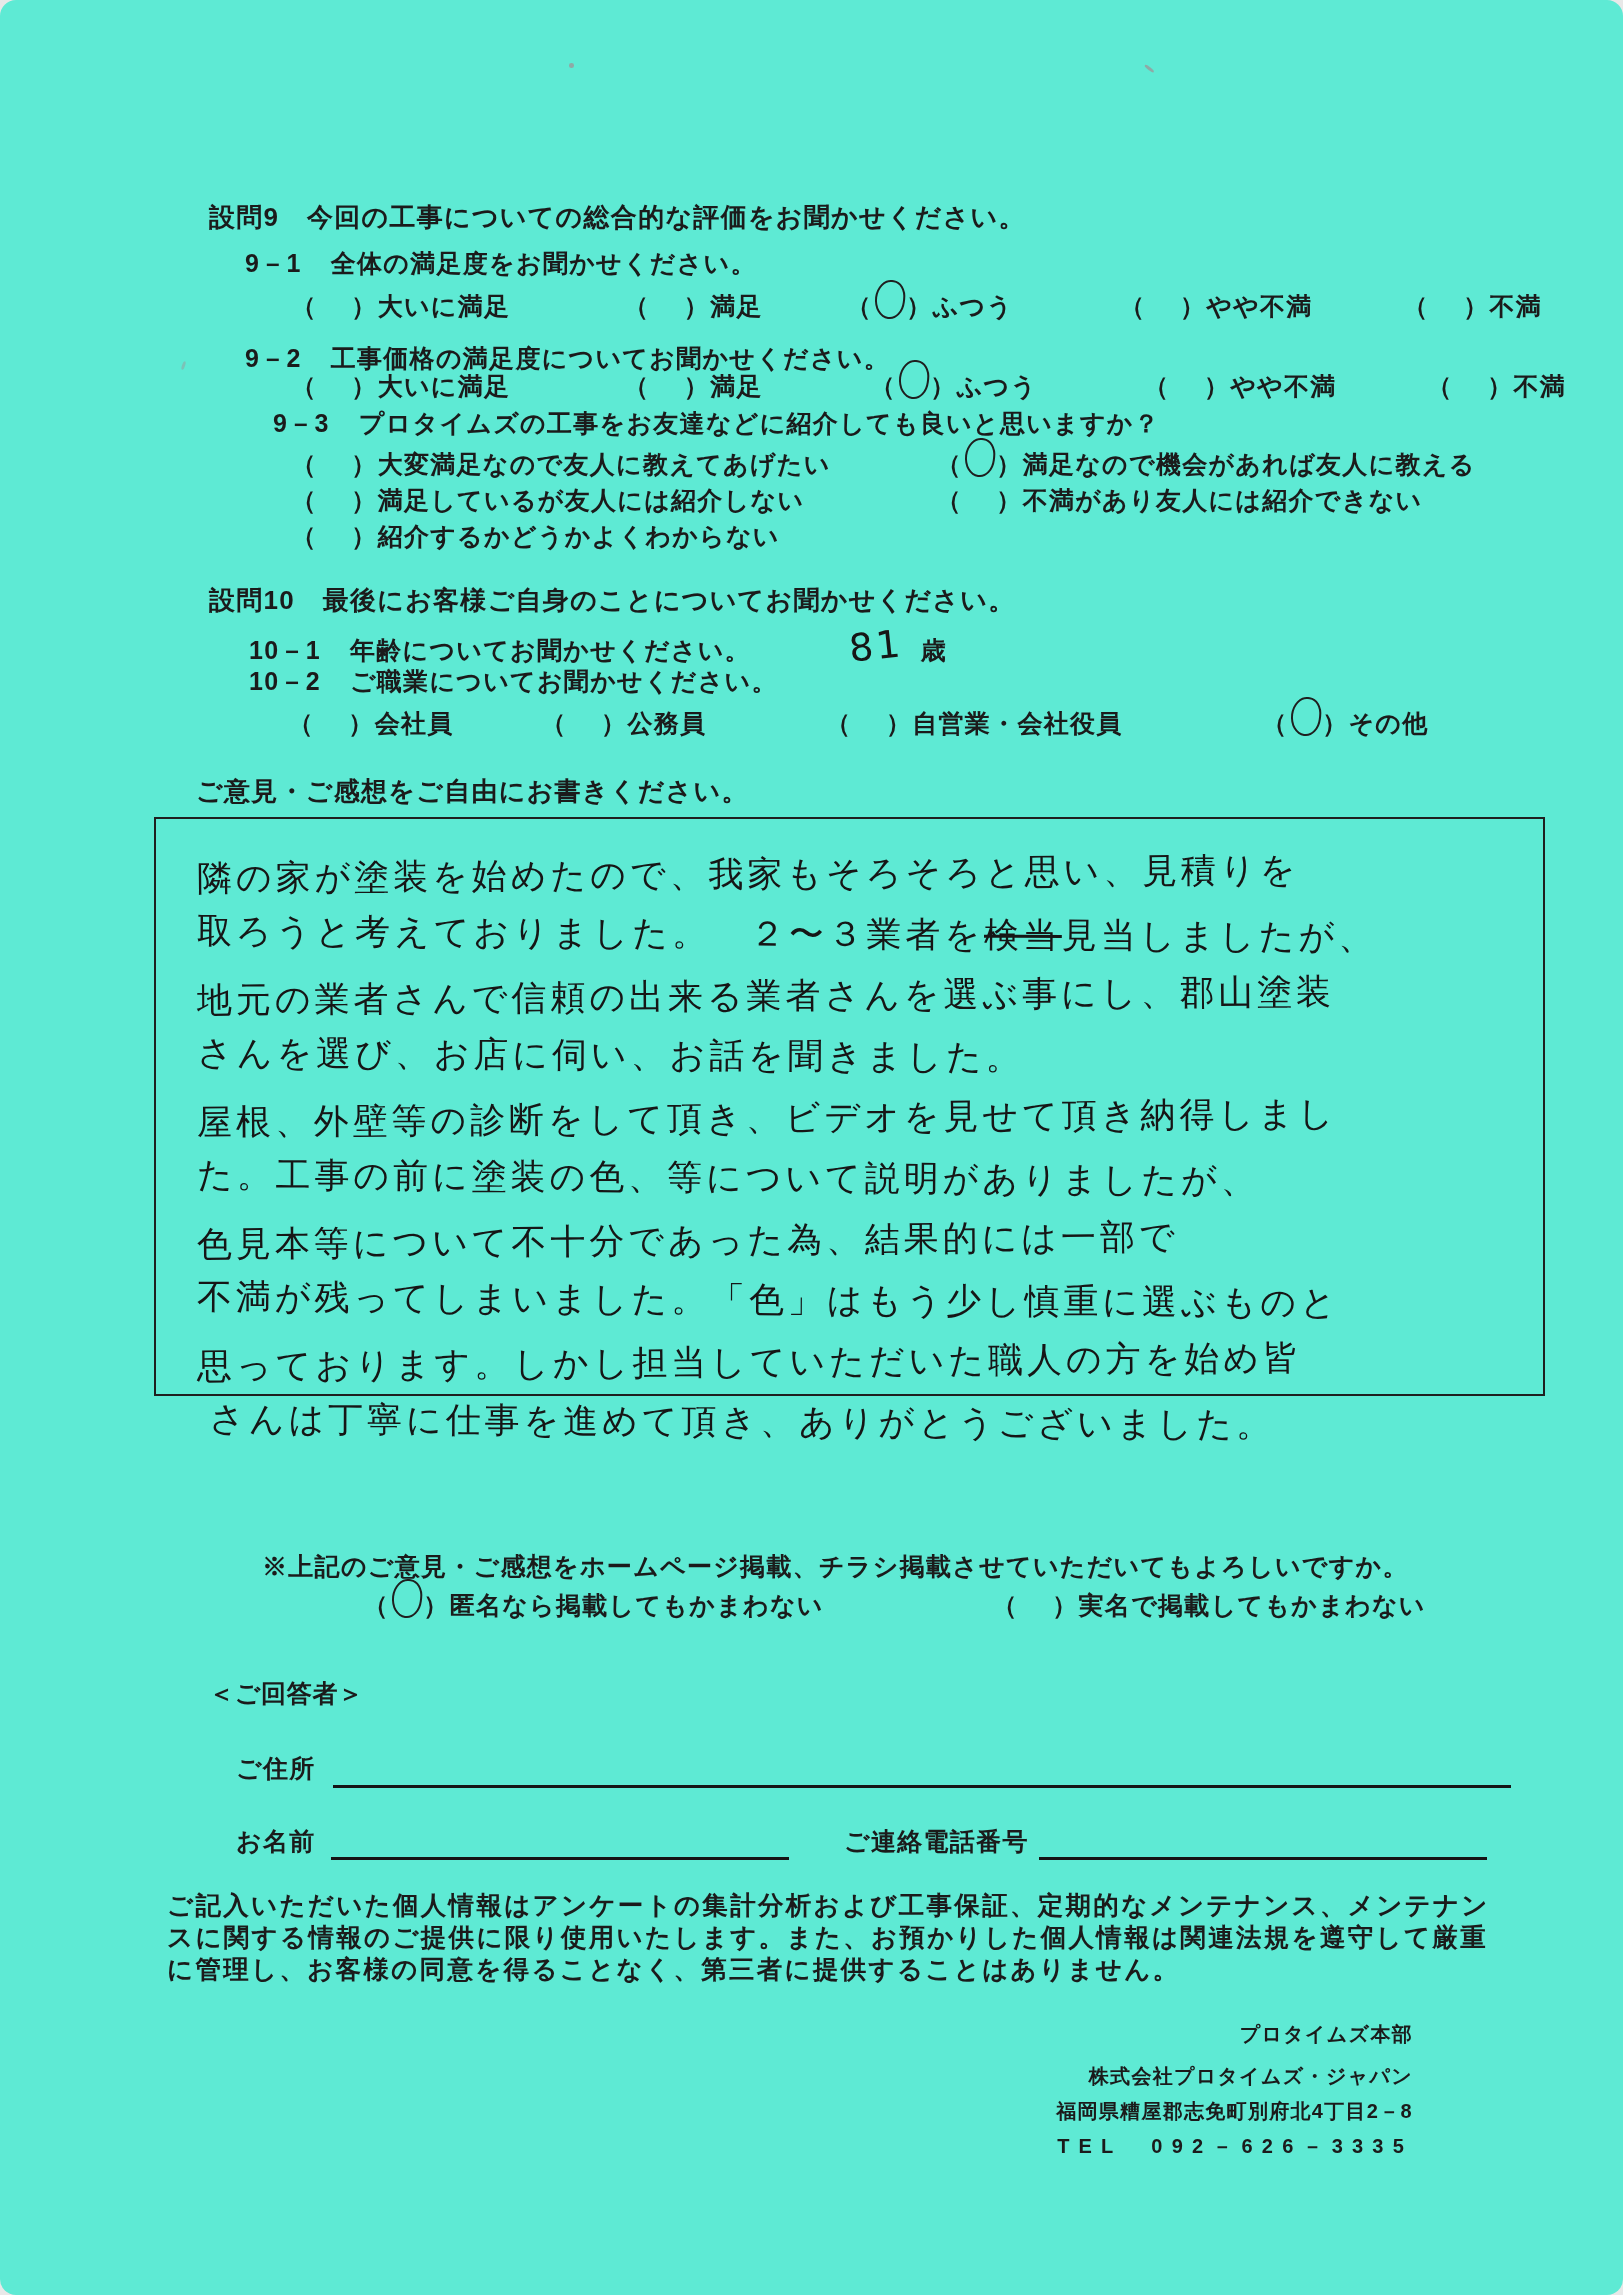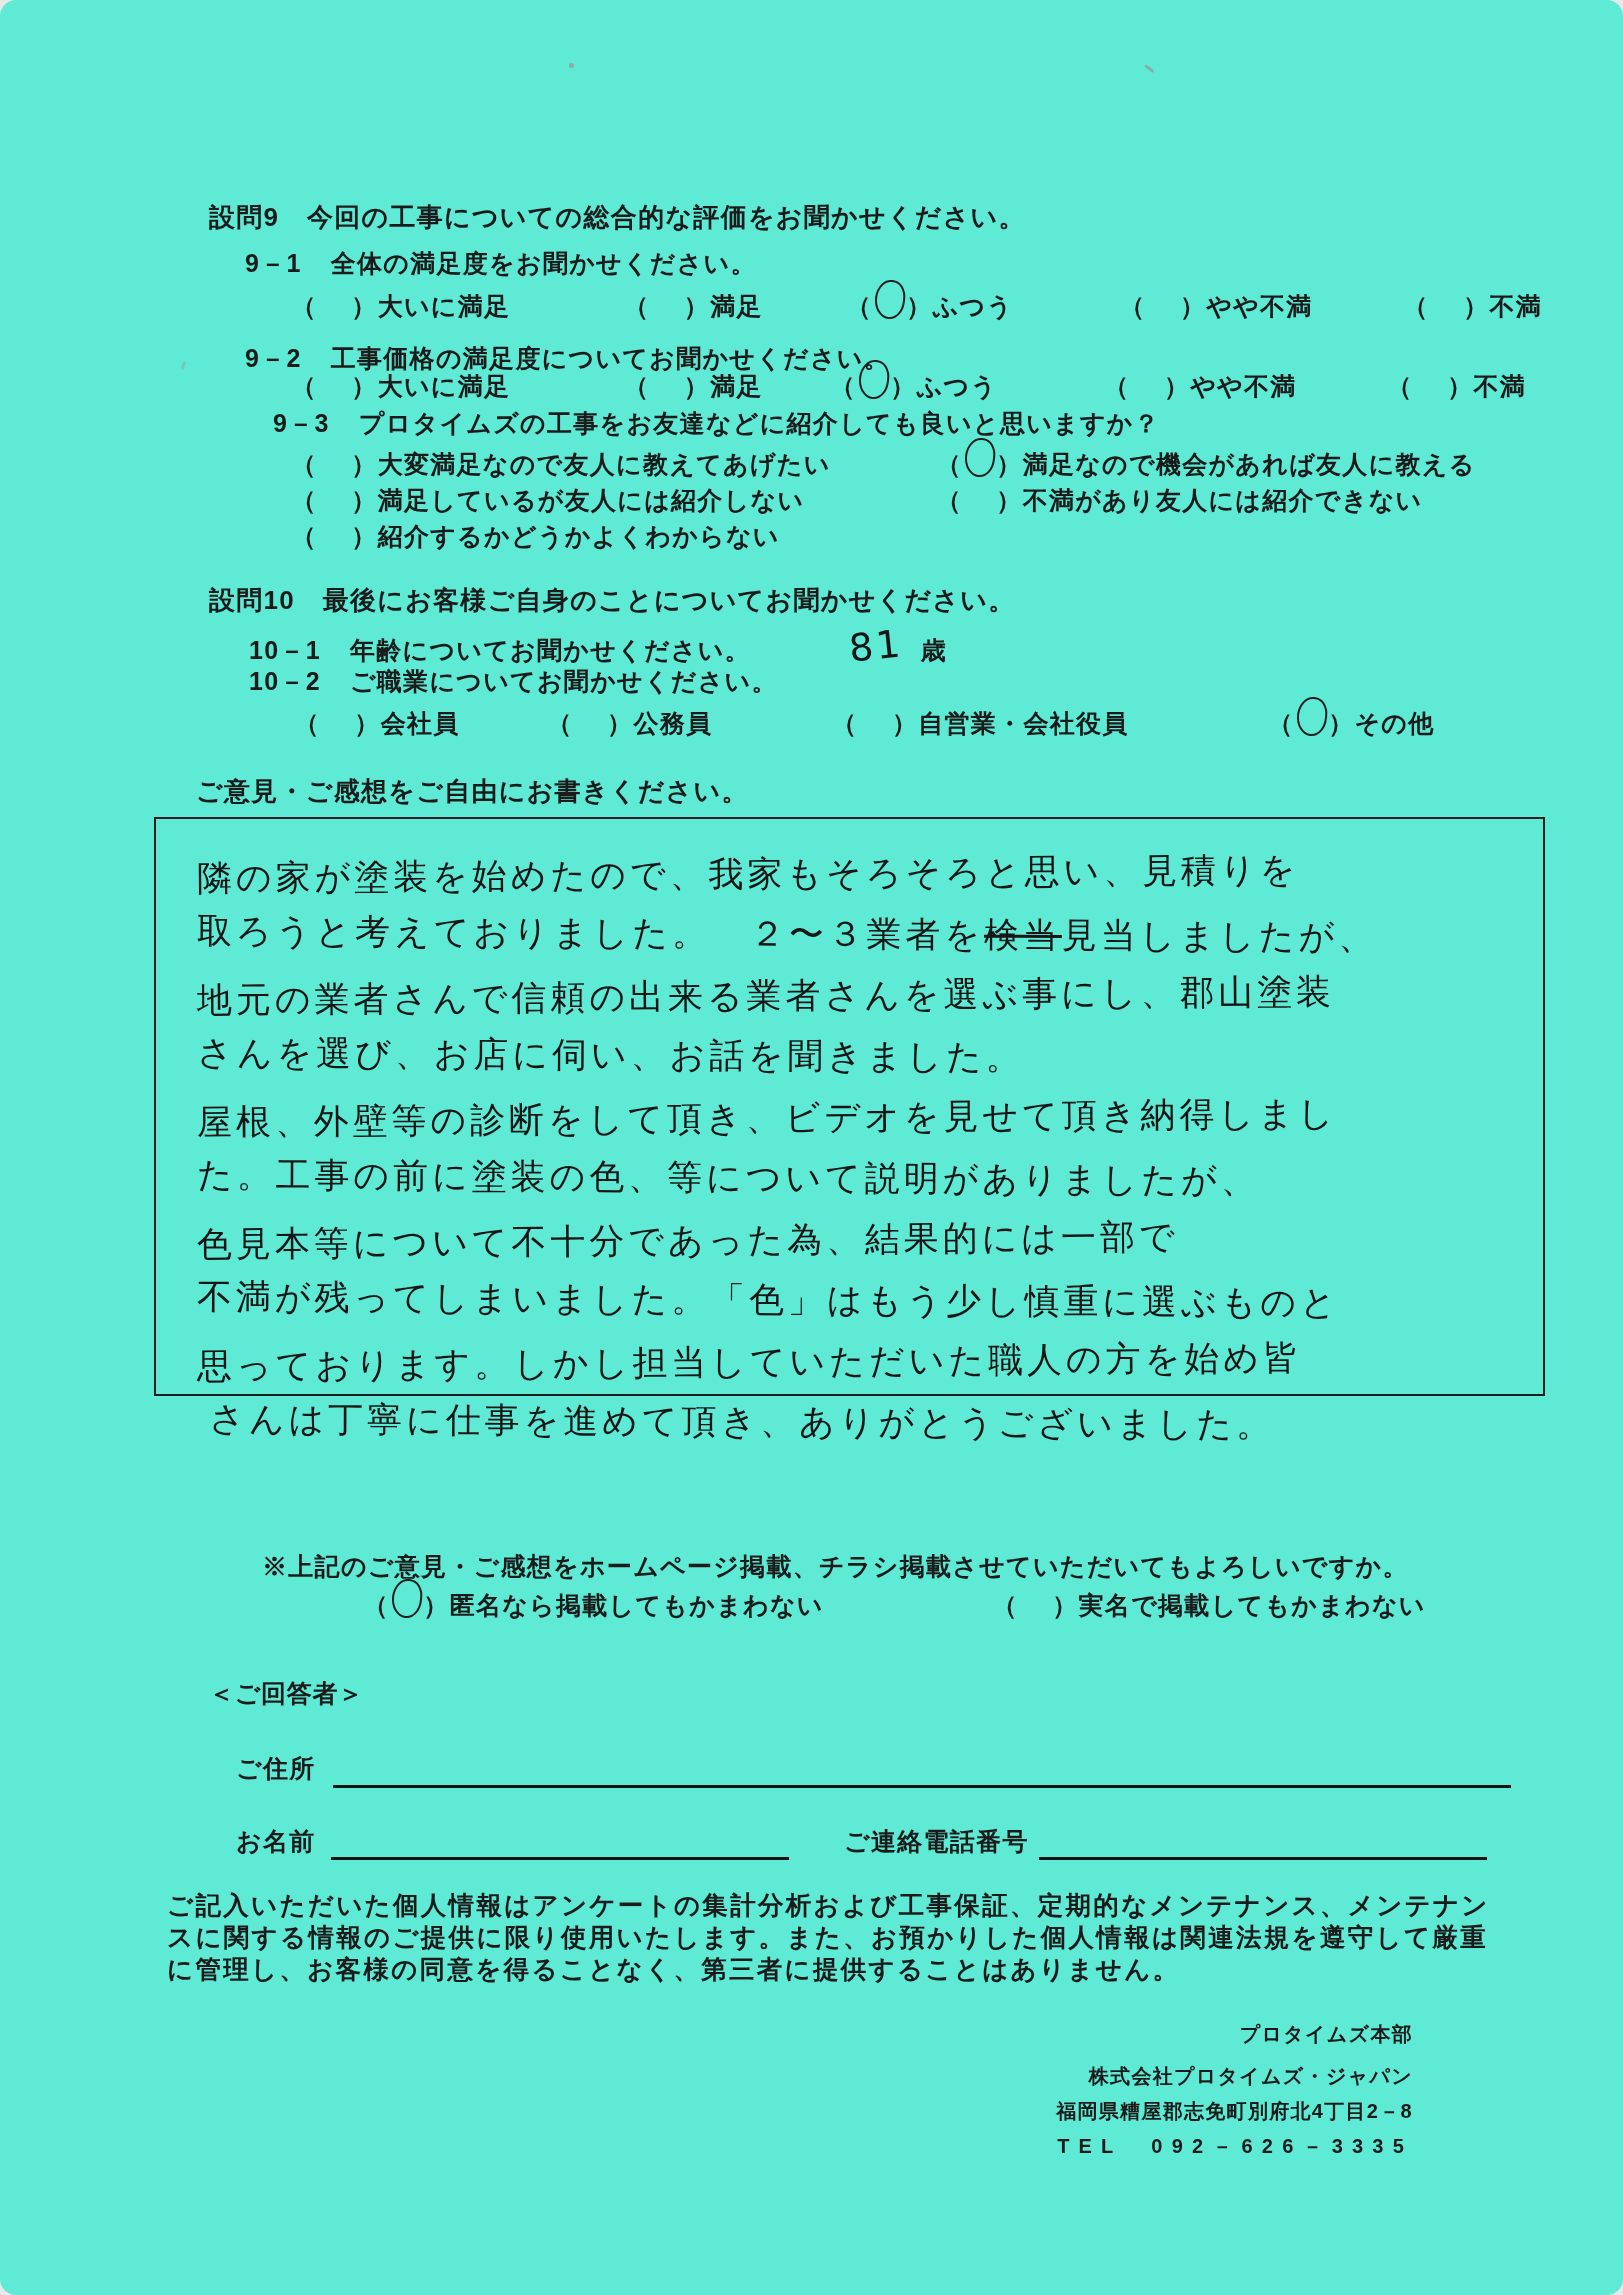--- a/index.html
+++ b/index.html
@@ -74,21 +74,21 @@
     <span class="opt" style="margin-left:98px;"><span>（</span><span class="mk"></span><span>）</span><span>やや不満</span></span>
     <span class="opt" style="margin-left:82px;"><span>（</span><span class="mk"></span><span>）</span><span>不満</span></span>
   </div>
 
   <div class="abs print f38" style="left:245px;top:342px;">
     <span class="subnum">9－2</span><span>工事価格の満足度についてお聞かせください。</span>
   </div>
   <div class="abs print f38" style="left:291px;top:370px;">
     <span class="opt"><span>（</span><span class="mk"></span><span>）</span><span>大いに満足</span></span>
     <span class="opt" style="margin-left:105px;"><span>（</span><span class="mk"></span><span>）</span><span>満足</span></span>
-    <span class="opt checked" style="margin-left:59px;"><span>（</span><span class="mk"><i></i></span><span>）</span><span>ふつう</span></span>
+    <span class="opt checked" style="margin-left:99px;"><span>（</span><span class="mk"><i></i></span><span>）</span><span>ふつう</span></span>
     <span class="opt" style="margin-left:98px;"><span>（</span><span class="mk"></span><span>）</span><span>やや不満</span></span>
     <span class="opt" style="margin-left:82px;"><span>（</span><span class="mk"></span><span>）</span><span>不満</span></span>
   </div>
 
   <div class="abs print f38" style="left:257px;top:407px;margin-left:16px;">
     <span class="subnum">9－3</span><span>プロタイムズの工事をお友達などに紹介しても良いと思いますか？</span>
   </div>
   <div class="abs print f38" style="left:291px;top:448px;"><span class="opt"><span>（</span><span class="mk"></span><span>）</span><span>大変満足なので友人に教えてあげたい</span></span></div>
   <div class="abs print f38" style="left:936px;top:448px;"><span class="opt checked"><span>（</span><span class="mk"><i></i></span><span>）</span><span>満足なので機会があれば友人に教える</span></span></div>
   <div class="abs print f38" style="left:291px;top:484px;"><span class="opt"><span>（</span><span class="mk"></span><span>）</span><span>満足しているが友人には紹介しない</span></span></div>
@@ -97,21 +97,21 @@
 
   <div class="abs print f40" style="left:209px;top:583px;">
     <span class="qnum">設問10</span><span>最後にお客様ご自身のことについてお聞かせください。</span>
   </div>
   <div class="abs print f38" style="left:249px;top:624px;">
     <span class="subnum">10－1</span><span>年齢についてお聞かせください。</span><span class="hand age-hand">81</span><span>歳</span>
   </div>
   <div class="abs print f38" style="left:249px;top:665px;">
     <span class="subnum">10－2</span><span>ご職業についてお聞かせください。</span>
   </div>
-  <div class="abs print f38" style="left:294px;top:707px;">
+  <div class="abs print f38" style="left:288px;top:707px;">
     <span class="opt"><span>（</span><span class="mk"></span><span>）</span><span>会社員</span></span>
     <span class="opt" style="margin-left:79px;"><span>（</span><span class="mk"></span><span>）</span><span>公務員</span></span>
     <span class="opt" style="margin-left:111px;"><span>（</span><span class="mk"></span><span>）</span><span>自営業・会社役員</span></span>
     <span class="opt checked" style="margin-left:131px;"><span>（</span><span class="mk"><i></i></span><span>）</span><span>その他</span></span>
   </div>
 
   <div class="abs print f40" style="left:196px;top:774px;">ご意見・ご感想をご自由にお書きください。</div>
   <div class="comment-box">
     <div class="comment-lines hand">
       <div class="hline">隣の家が塗装を始めたので、我家もそろそろと思い、見積りを</div>

